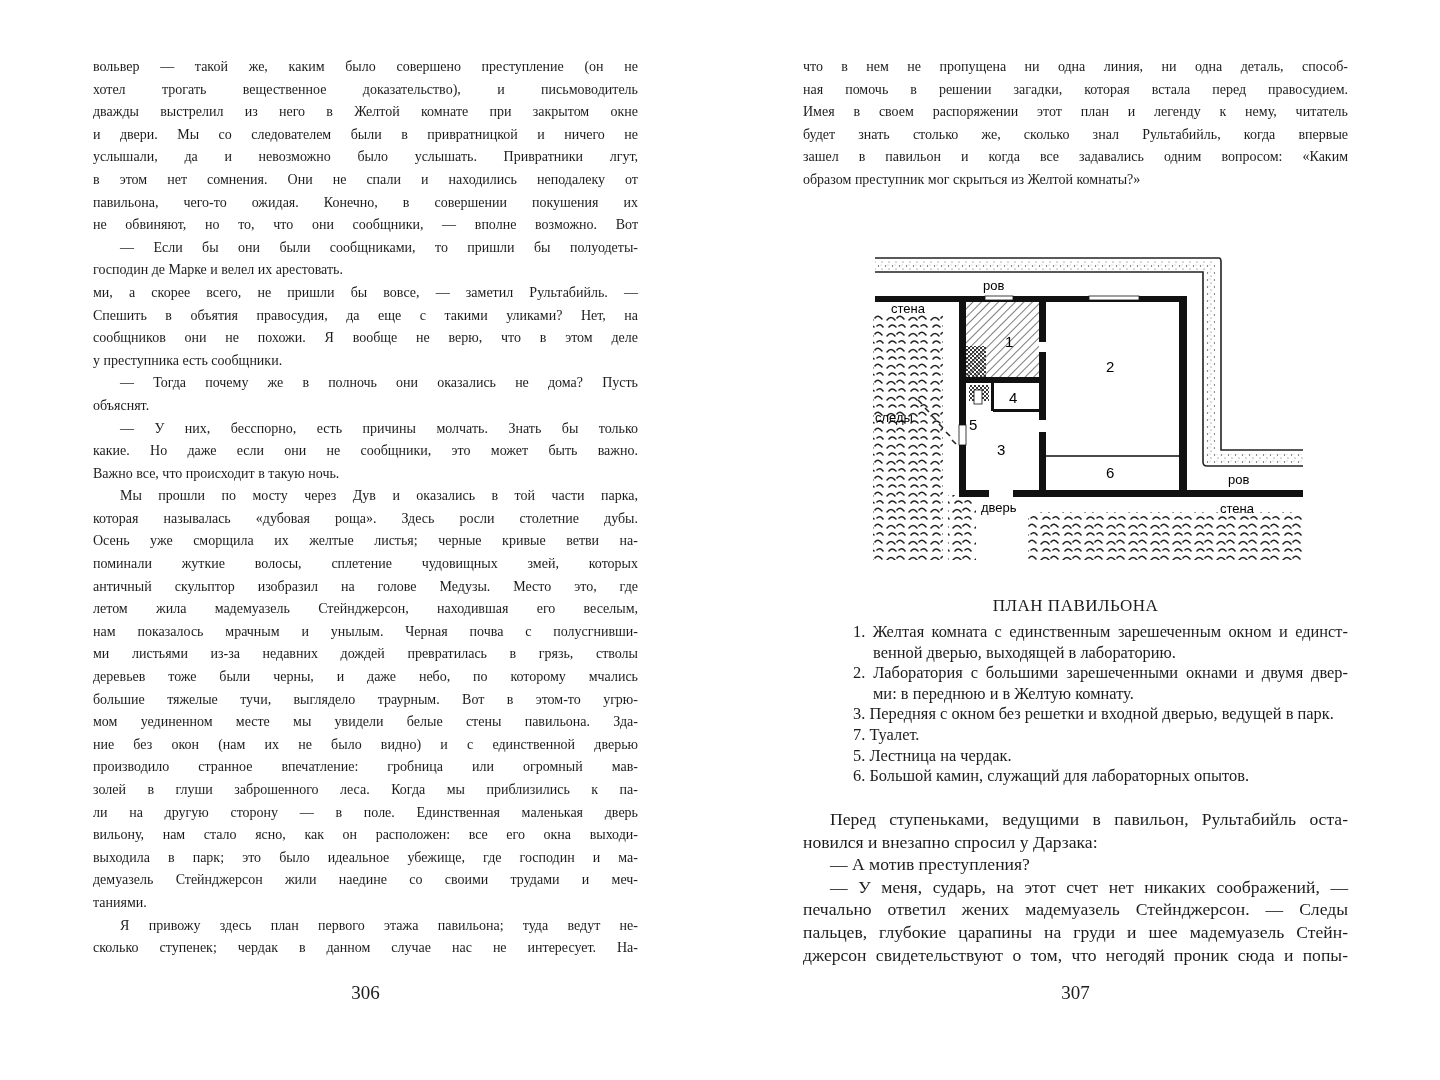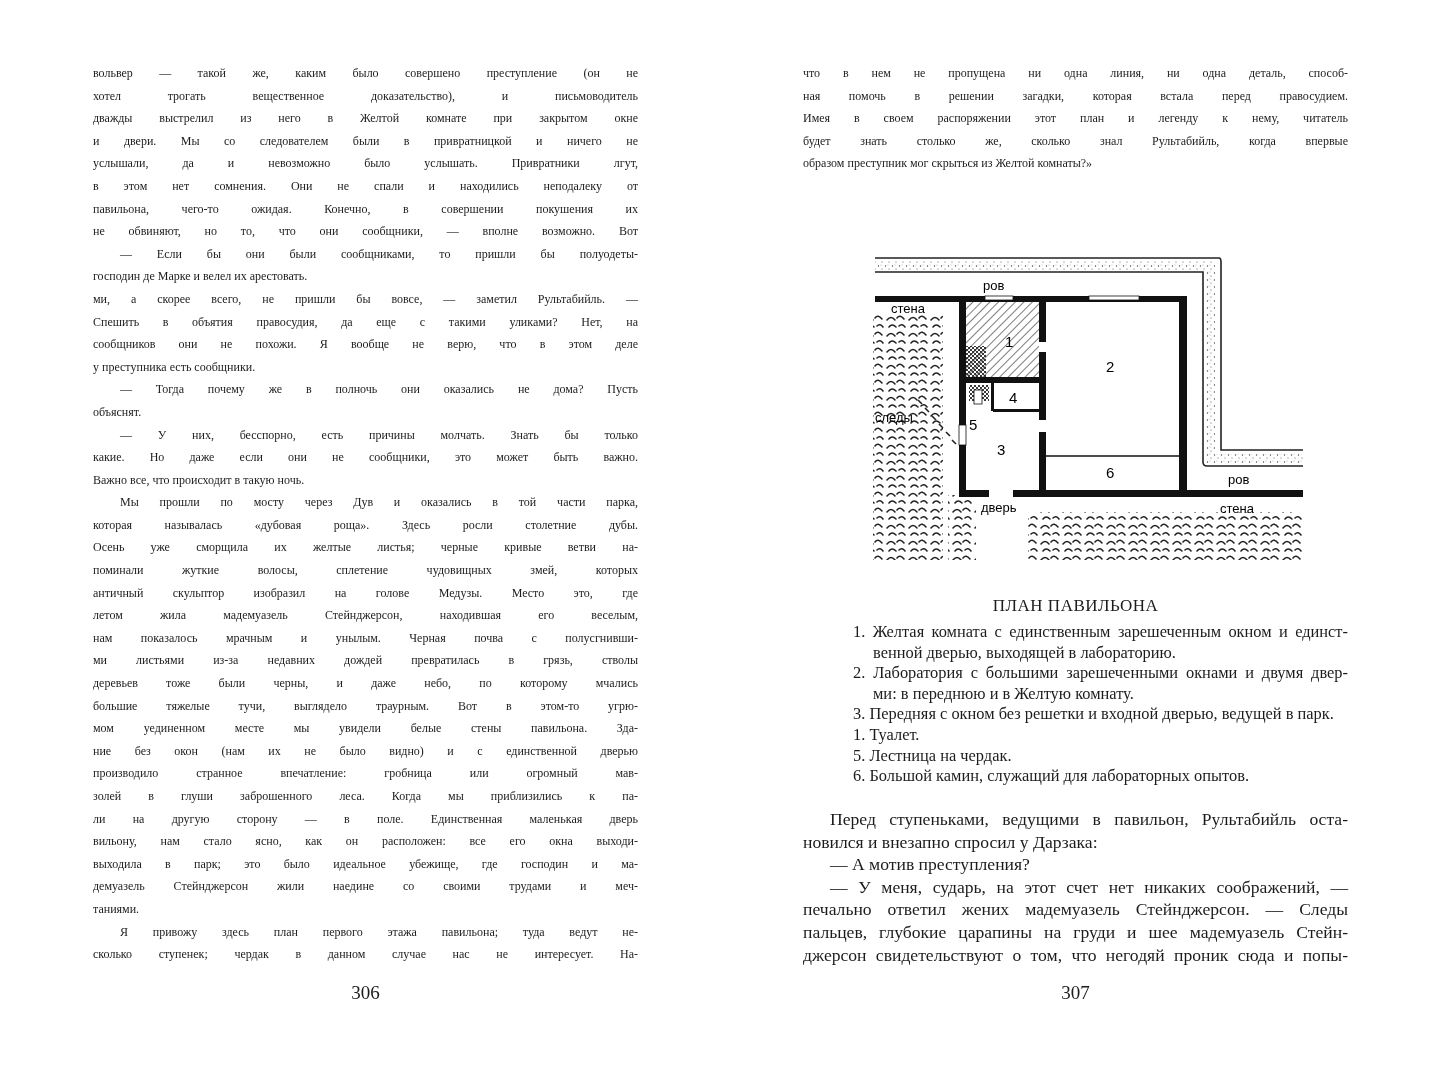--- a/index.html
+++ b/index.html
@@ -3,21 +3,21 @@
 <meta charset="utf-8">
 <style>
   html, body { margin: 0; padding: 0; }
   body {
     width: 1440px; height: 1080px; background: #ffffff; position: relative; overflow: hidden;
     font-family: "Liberation Serif", "DejaVu Serif", serif; color: #1c1c1c;
   }
   .page { position: absolute; top: 0; height: 1080px; }
   .page.left { left: 93px; width: 545px; }
   .page.right { left: 803px; width: 545px; }
-  .text { position: absolute; top: 62px; left: 0; width: 545px; font-size: 12px; line-height: 22.6px; text-align: justify; }
+  .text { position: absolute; top: 56px; left: 0; width: 545px; font-size: 14px; line-height: 22.6px; text-align: justify; }
   .line { display: block; white-space: nowrap; text-align-last: justify; }
   .line.last { text-align-last: left; }
   .indent { padding-left: 27px; }
   .pagenum { position: absolute; top: 982px; width: 545px; text-align: center; font-size: 19px; }
   .figure { position: absolute; left: 60px; top: 250px; width: 440px; height: 320px; }
   .caption { position: absolute; top: 596px; left: 0; width: 545px; text-align: center; font-size: 17px; letter-spacing: 0.5px; font-family: Liberation Serif, serif; }
   .legend { position: absolute; top: 622px; left: 22px; width: 523px; font-size: 16.4px; line-height: 20.6px; }
   .legend .line { text-align-last: justify; margin-left: 28px; }
   .legend .line.last { text-align-last: left; }
   .legend .cont { padding-left: 20px; }
@@ -72,20 +72,21 @@
     </div>
   <div class="pagenum">306</div>
 </div>
 
 <div class="page right">
   <div class="text" id="right-intro">
       <span class="line">что в нем не пропущена ни одна линия, ни одна деталь, способ-</span>
       <span class="line">ная помочь в решении загадки, которая встала перед правосудием.</span>
       <span class="line">Имея в своем распоряжении этот план и легенду к нему, читатель</span>
       <span class="line">будет знать столько же, сколько знал Рультабийль, когда впервые</span>
+      <span class="line">зашел в павильон и когда все задавались одним вопросом: «Каким</span>
       <span class="line last">образом преступник мог скрыться из Желтой комнаты?»</span>
     </div>
 
   <div class="figure">
     <svg width="440" height="320" viewBox="0 0 440 320" xmlns="http://www.w3.org/2000/svg">
       <defs>
         <pattern id="hatch" patternUnits="userSpaceOnUse" width="6" height="6" patternTransform="rotate(45)">
           <line x1="0" y1="0" x2="0" y2="6" stroke="#222" stroke-width="1.2"></line>
         </pattern>
         <pattern id="cross" patternUnits="userSpaceOnUse" width="4" height="4">
@@ -164,21 +165,21 @@
     </svg>
   </div>
 
   <div class="caption">ПЛАН ПАВИЛЬОНА</div>
   <div class="legend" id="legend">
       <span class="line">1. Желтая комната с единственным зарешеченным окном и единст-</span>
       <span class="line cont last">венной дверью, выходящей в лабораторию.</span>
       <span class="line">2. Лаборатория с большими зарешеченными окнами и двумя двер-</span>
       <span class="line cont last">ми: в переднюю и в Желтую комнату.</span>
       <span class="line last">3. Передняя с окном без решетки и входной дверью, ведущей в парк.</span>
-      <span class="line last">1. Туалет.</span>
+      <span class="line last">7. Туалет.</span>
       <span class="line last">5. Лестница на чердак.</span>
       <span class="line last">6. Большой камин, служащий для лабораторных опытов.</span>
     </div>
   <div class="after" id="right-after">
       <span class="line indent">Перед ступеньками, ведущими в павильон, Рультабийль оста-</span>
       <span class="line last">новился и внезапно спросил у Дарзака:</span>
       <span class="line indent last">— А мотив преступления?</span>
       <span class="line indent">— У меня, сударь, на этот счет нет никаких соображений, —</span>
       <span class="line">печально ответил жених мадемуазель Стейнджерсон. — Следы</span>
       <span class="line">пальцев, глубокие царапины на груди и шее мадемуазель Стейн-</span>

